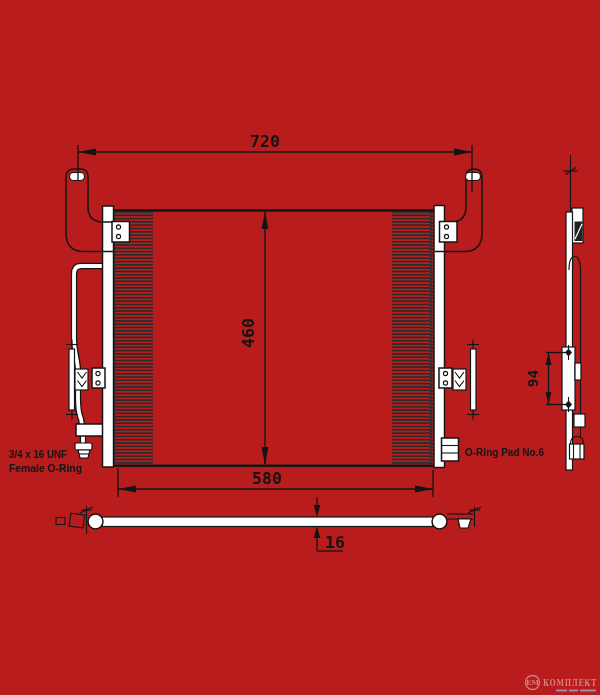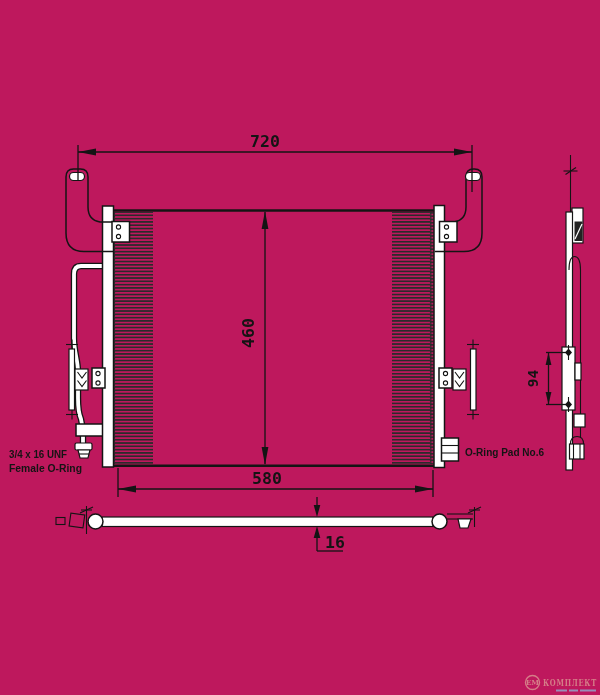--- a/index.html
+++ b/index.html
@@ -1,16 +1,16 @@
 <!DOCTYPE html>
 <html><head>
 <meta charset="utf-8">
 <style>
   html,body{margin:0;padding:0;background:#ffffff;}
-  .stage{position:relative;width:600px;height:695px;background:#be185d;overflow:hidden;
+  .stage{position:relative;width:600px;height:695px;background:#b91c1c;overflow:hidden;
          font-family:"Liberation Sans", sans-serif;}
   svg{display:block}
   .ln{stroke:#141414;stroke-width:1.5;fill:none;stroke-linecap:square;}
   .ln-thin{stroke:#141414;stroke-width:1.1;fill:none;}
   .ln-thick{stroke:#141414;stroke-width:2.6;fill:none;}
   .dimln{stroke:#141414;stroke-width:1.3;fill:none;}
   .arrow{fill:#141414;stroke:none;}
   .wfill{fill:#ffffff;stroke:#141414;stroke-width:1.5;}
   .wfill-thin{fill:#ffffff;stroke:#141414;stroke-width:1.2;}
   .dimtxt{font-family:"DejaVu Sans Mono", monospace;font-weight:bold;font-size:16.5px;fill:#141414;}

